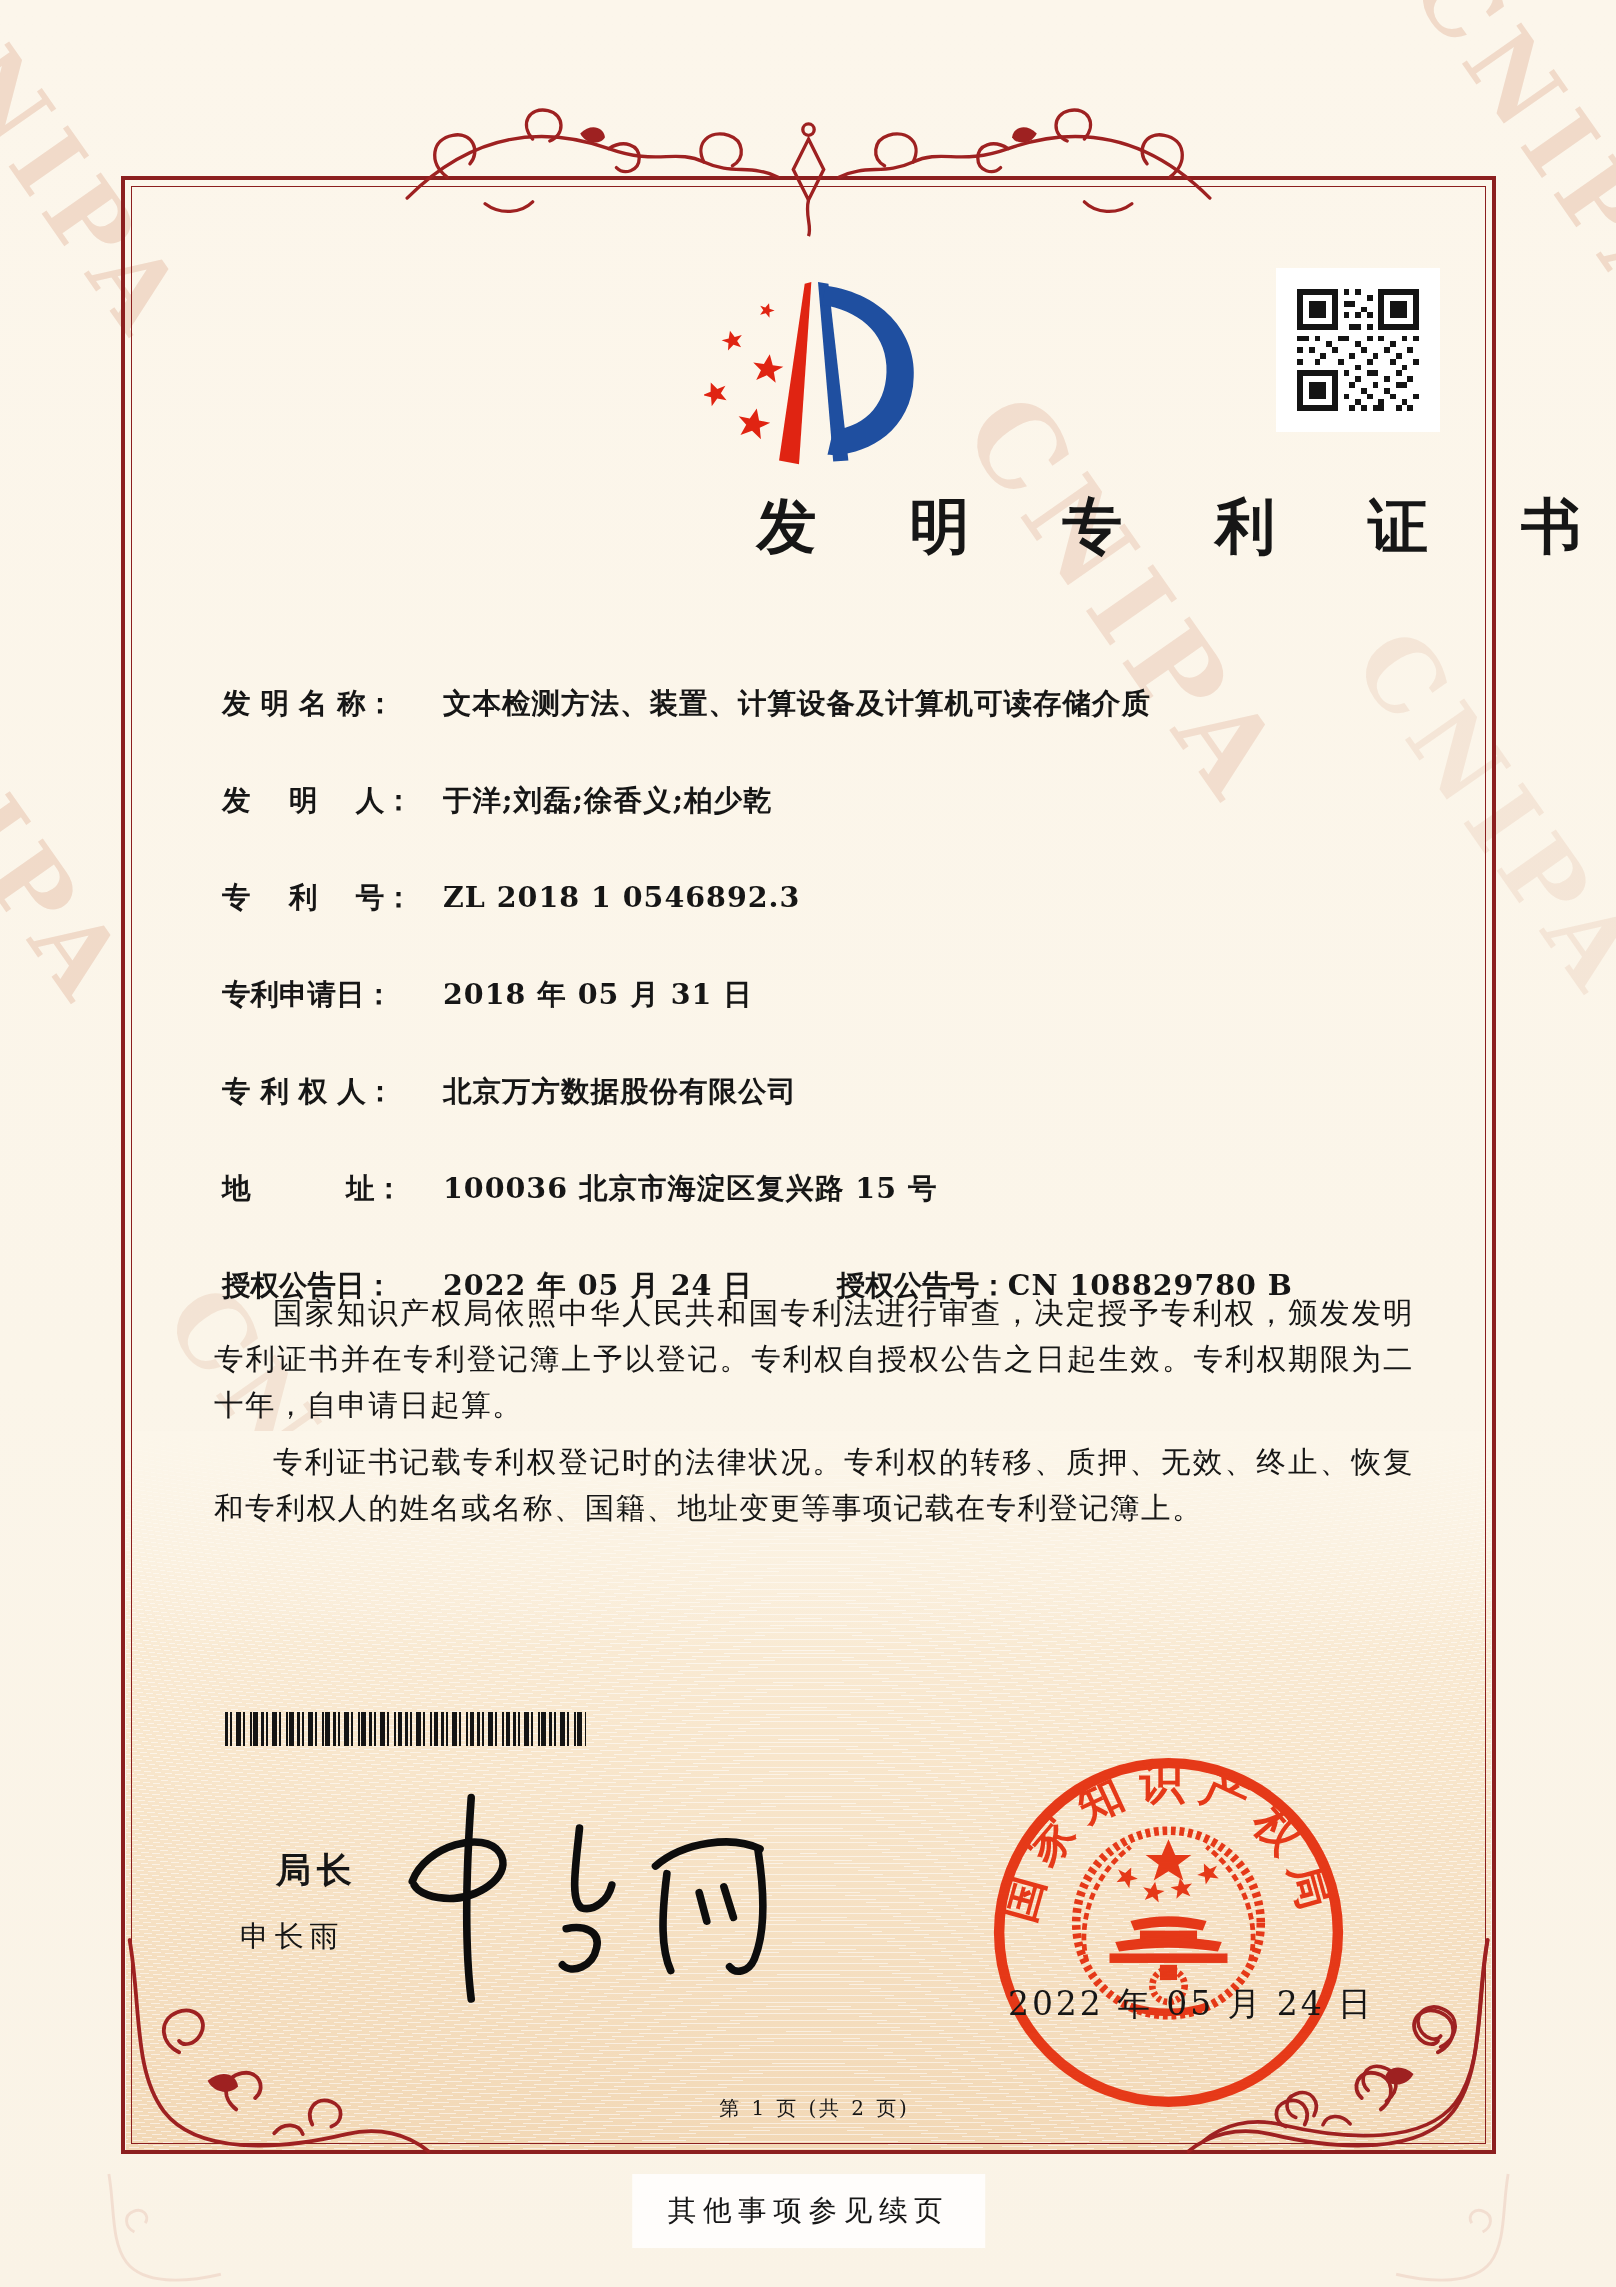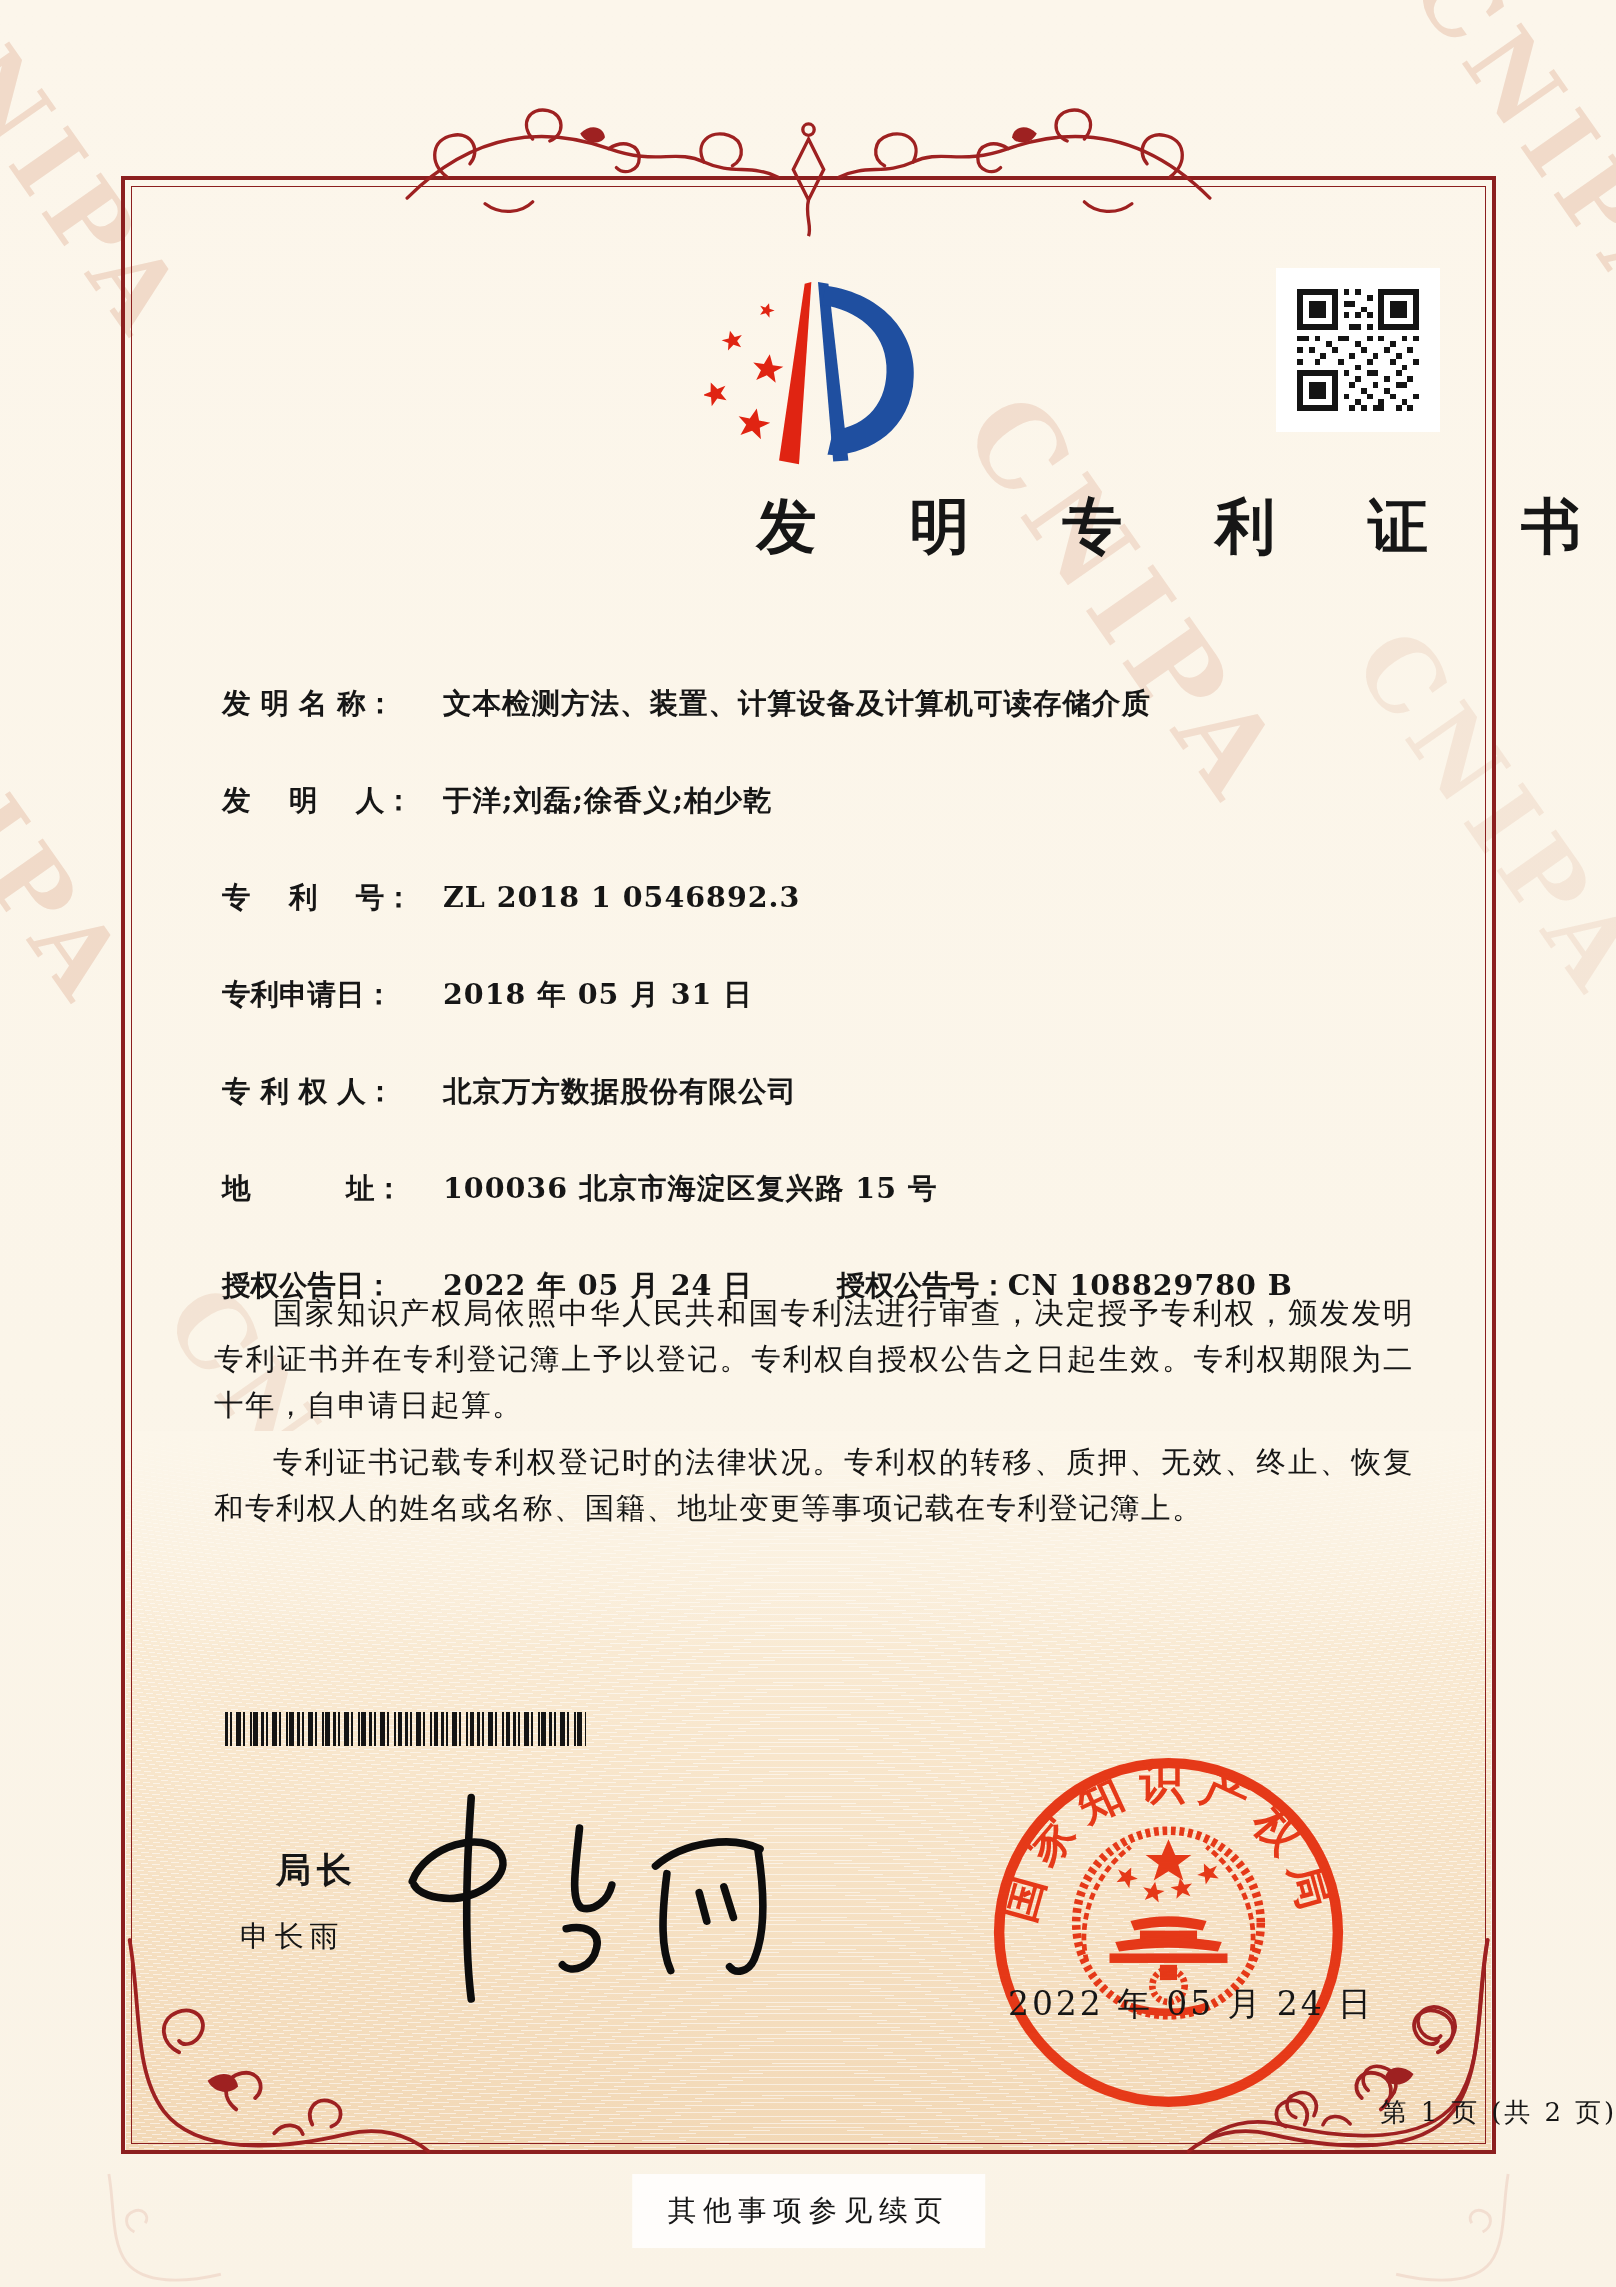--- a/index.html
+++ b/index.html
@@ -41,21 +41,21 @@
   .grant .lab2{margin-left:84px;}
   .paras{position:absolute;left:214px;top:1290px;width:1200px;}
   .paras p{margin:0 0 11.4px;font-size:29.5px;line-height:1.56;text-indent:2em;text-align:justify;letter-spacing:1.4px;}
   .barcode{
     position:absolute;left:225px;top:1712px;width:361px;height:34px;
     background:repeating-linear-gradient(90deg,#141414 0 2.9px,transparent 2.9px 4.8px,#141414 4.8px 6.7px,transparent 6.7px 11.4px,#141414 11.4px 16px,transparent 16px 18px,#141414 18px 20px,transparent 20px 25px,#141414 25px 27px,transparent 27px 28.5px,#141414 28.5px 33px,transparent 33px 36px);
   }
   .dir-title{position:absolute;left:240px;top:1847px;font-size:35px;font-weight:600;letter-spacing:5.7px;margin-left:36px;}
   .dir-name{position:absolute;left:240px;top:1917px;font-size:29px;font-weight:400;letter-spacing:5.7px;}
   .seal-date{position:absolute;left:1008px;top:1982px;font-size:33px;letter-spacing:2.9px;white-space:nowrap;z-index:6;}
-  .page-num{position:absolute;left:12px;right:0;top:2095px;text-align:right;font-size:26px;letter-spacing:2.9px;}
+  .page-num{position:absolute;left:12px;right:0;top:2095px;text-align:center;font-size:20px;letter-spacing:2.9px;}
   .footer-note{
     position:absolute;left:50%;transform:translateX(-50%);top:2174px;
     background:#fffdfb;padding:18px 36px;font-size:28.5px;letter-spacing:6.7px;white-space:nowrap;
   }
   .seal-svg{position:absolute;left:982px;top:1746px;z-index:5;}
   .sig-svg{position:absolute;left:380px;top:1786px;z-index:4;}
   .logo-svg{position:absolute;left:704px;top:253px;}
   .qr{position:absolute;left:1276px;top:268px;width:164px;height:164px;background:#fff;padding:9.5px;box-sizing:border-box;}
   .faded{opacity:.15;}
 </style>

